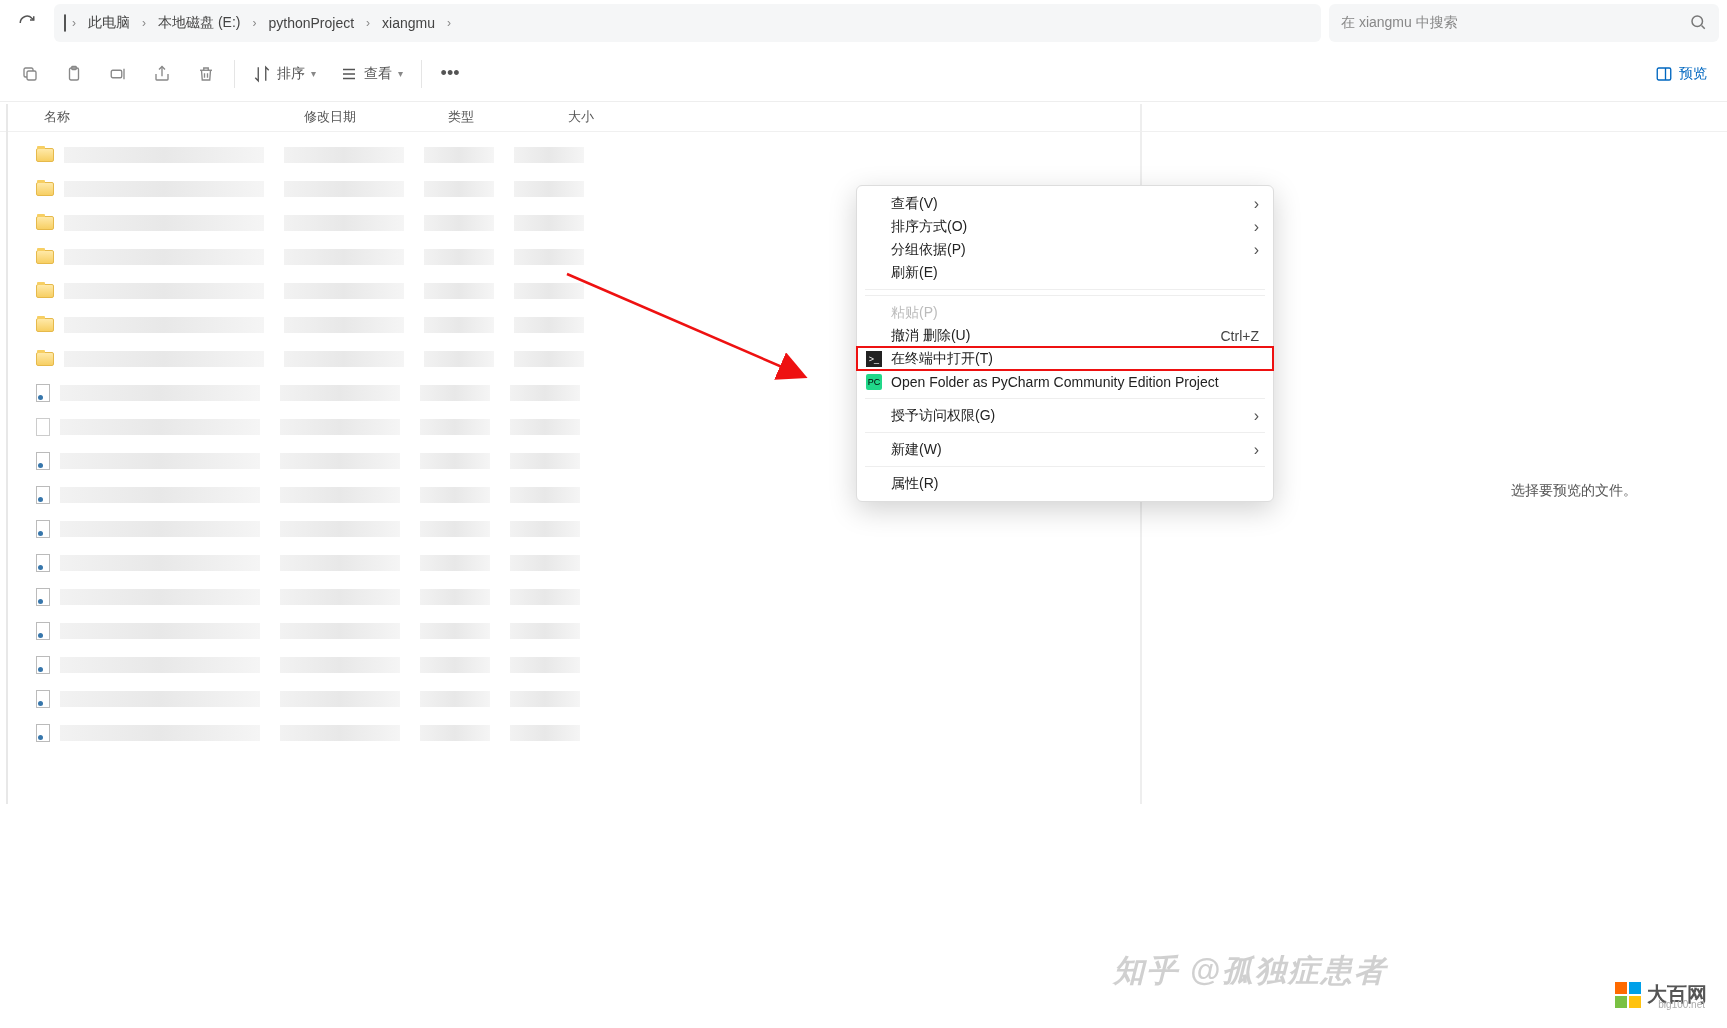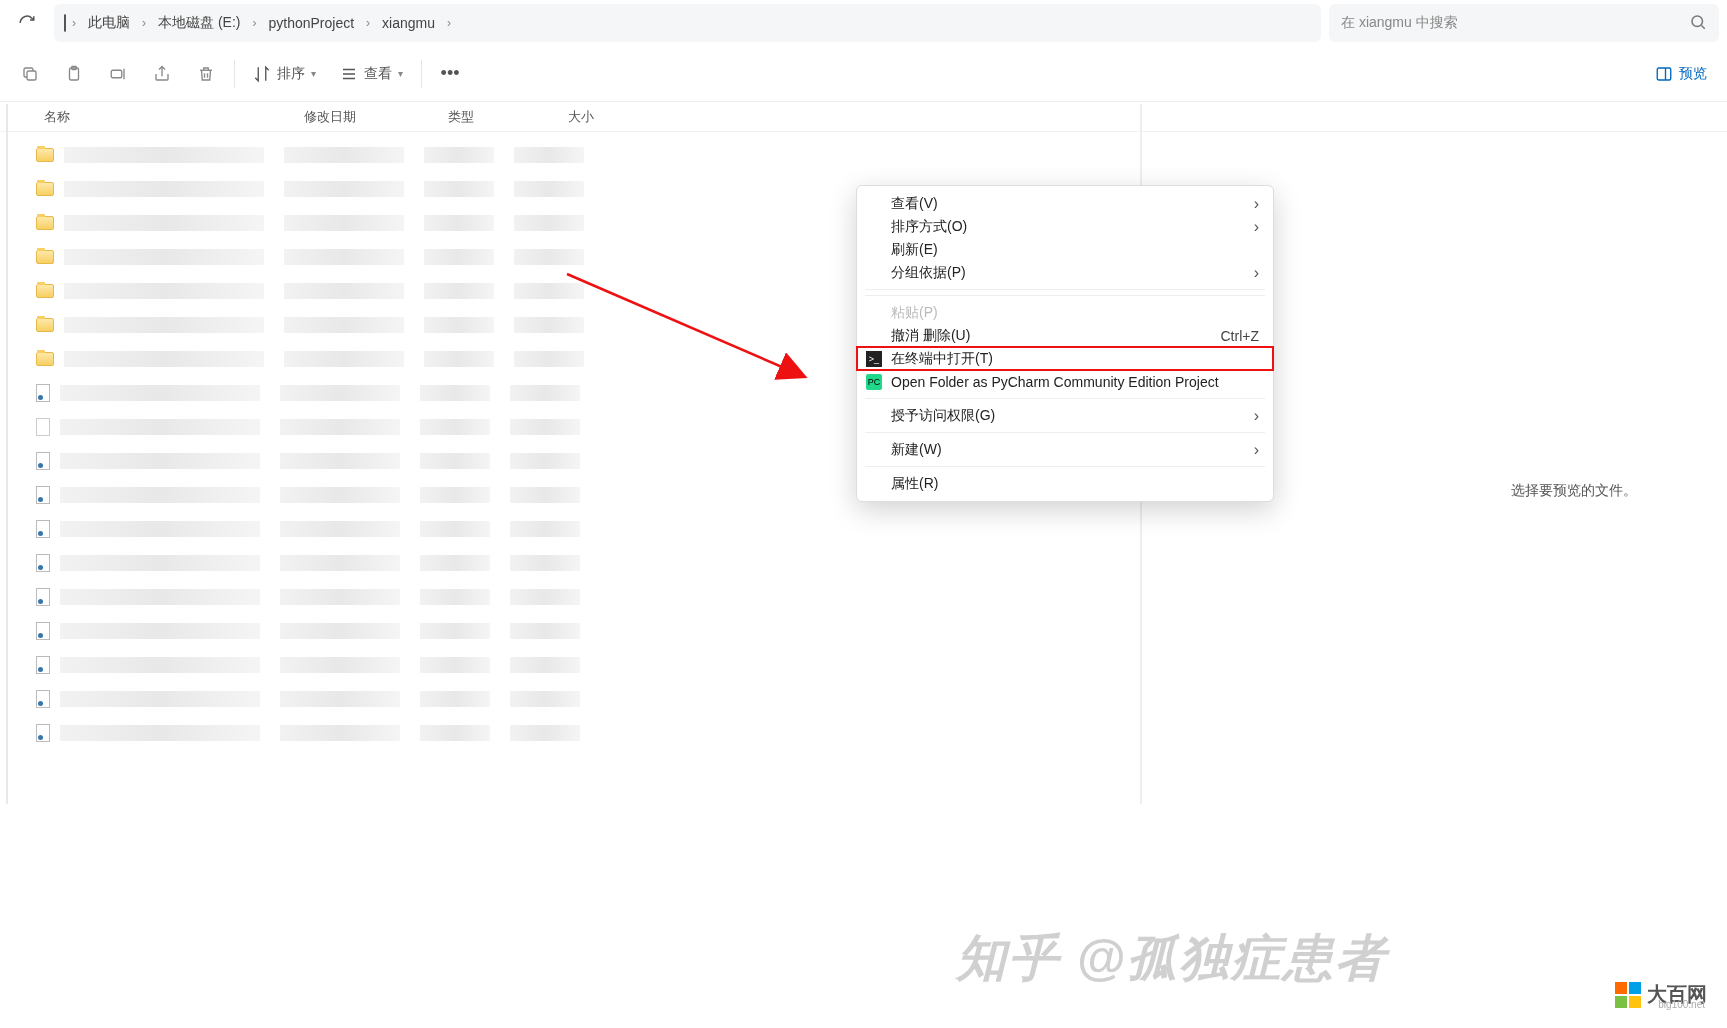--- a/index.html
+++ b/index.html
@@ -60,21 +60,21 @@
   .cicon.pyc  { background:#21d789; color:#000; font-size:9px; line-height:16px; text-align:right; border-radius:2px; }
 
   
   .arrow-svg { position:absolute; left:565px; top:272px; z-index:11; pointer-events:none; }
 
   
   .preview-text { position:absolute; right:90px; top:482px; color:#555; font-size:14px; }
   .preview-pane-border { position:absolute; left:1140px; top:104px; width:2px; height:700px; background:#eee; }
 
   
-  .wm-zhihu { position:absolute; right:340px; bottom:36px; font-size:50px; font-weight:700; color:rgba(150,150,150,.45); font-style:italic; letter-spacing:2px; }
+  .wm-zhihu { position:absolute; right:340px; bottom:36px; font-size:31px; font-weight:700; color:rgba(150,150,150,.45); font-style:italic; letter-spacing:2px; }
   .wm-big100 { position:absolute; right:20px; bottom:20px; display:flex; align-items:center; gap:6px; }
   .wm-big100 .logo { width:26px; height:26px; background:
       linear-gradient(#ff6a00,#ff6a00) 0 0/12px 12px no-repeat,
       linear-gradient(#00a0e9,#00a0e9) 14px 0/12px 12px no-repeat,
       linear-gradient(#7ac143,#7ac143) 0 14px/12px 12px no-repeat,
       linear-gradient(#ffc20e,#ffc20e) 14px 14px/12px 12px no-repeat; }
   .wm-big100 .txt { font-size:20px; font-weight:700; color:#555; }
   .wm-big100 .sub { font-size:10px; color:#aaa; position:absolute; right:2px; bottom:-2px; }
 
   .left-divider { position:absolute; left:6px; top:104px; width:2px; height:700px; background:#e8e8e8; }
@@ -315,25 +315,25 @@
     </div>
   </div>
 
 <div class="ctx-menu">
   <div class="ctx-item hasarrow">
       <span>查看(V)</span>
     </div>
   <div class="ctx-item hasarrow">
       <span>排序方式(O)</span>
     </div>
+  <div class="ctx-item hasarrow">
+      <span>分组依据(P)</span>
+    </div>
   <div class="ctx-item">
       <span>刷新(E)</span>
-    </div>
-  <div class="ctx-item hasarrow">
-      <span>分组依据(P)</span>
     </div>
   <div class="ctx-sep"></div>
   <div class="ctx-sep"></div>
   <div class="ctx-item disabled">
       <span>粘贴(P)</span>
     </div>
   <div class="ctx-item">
       <span>撤消 删除(U)</span>
       <span class="sc">Ctrl+Z</span>
     </div>

